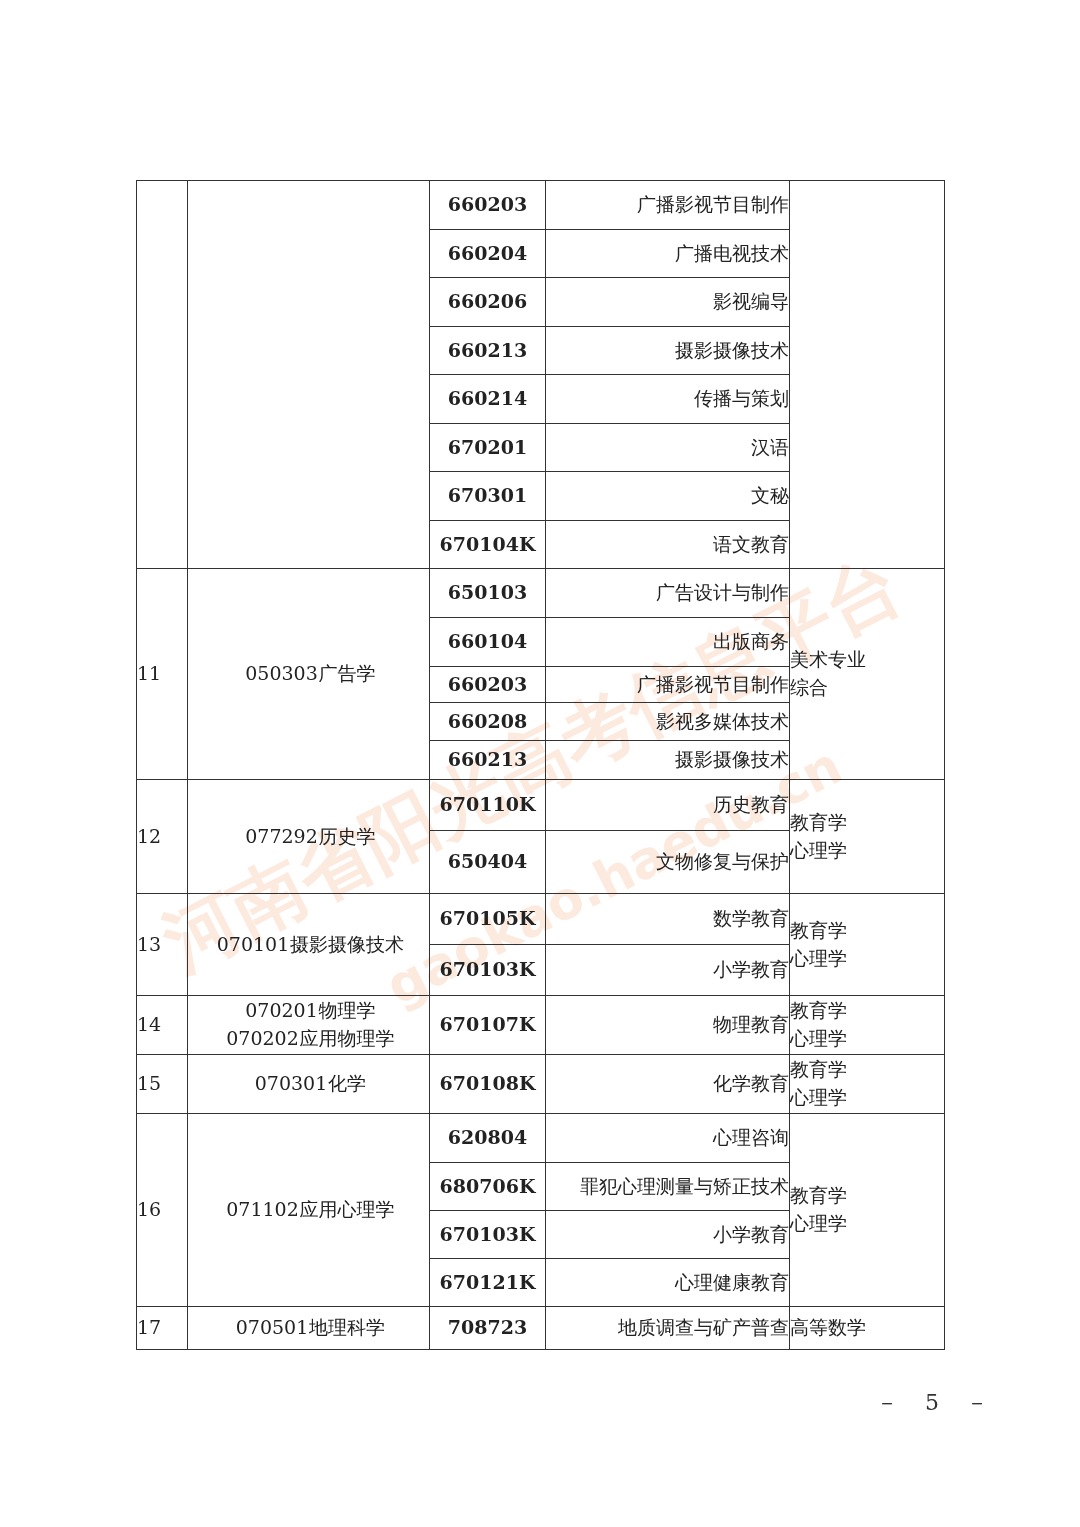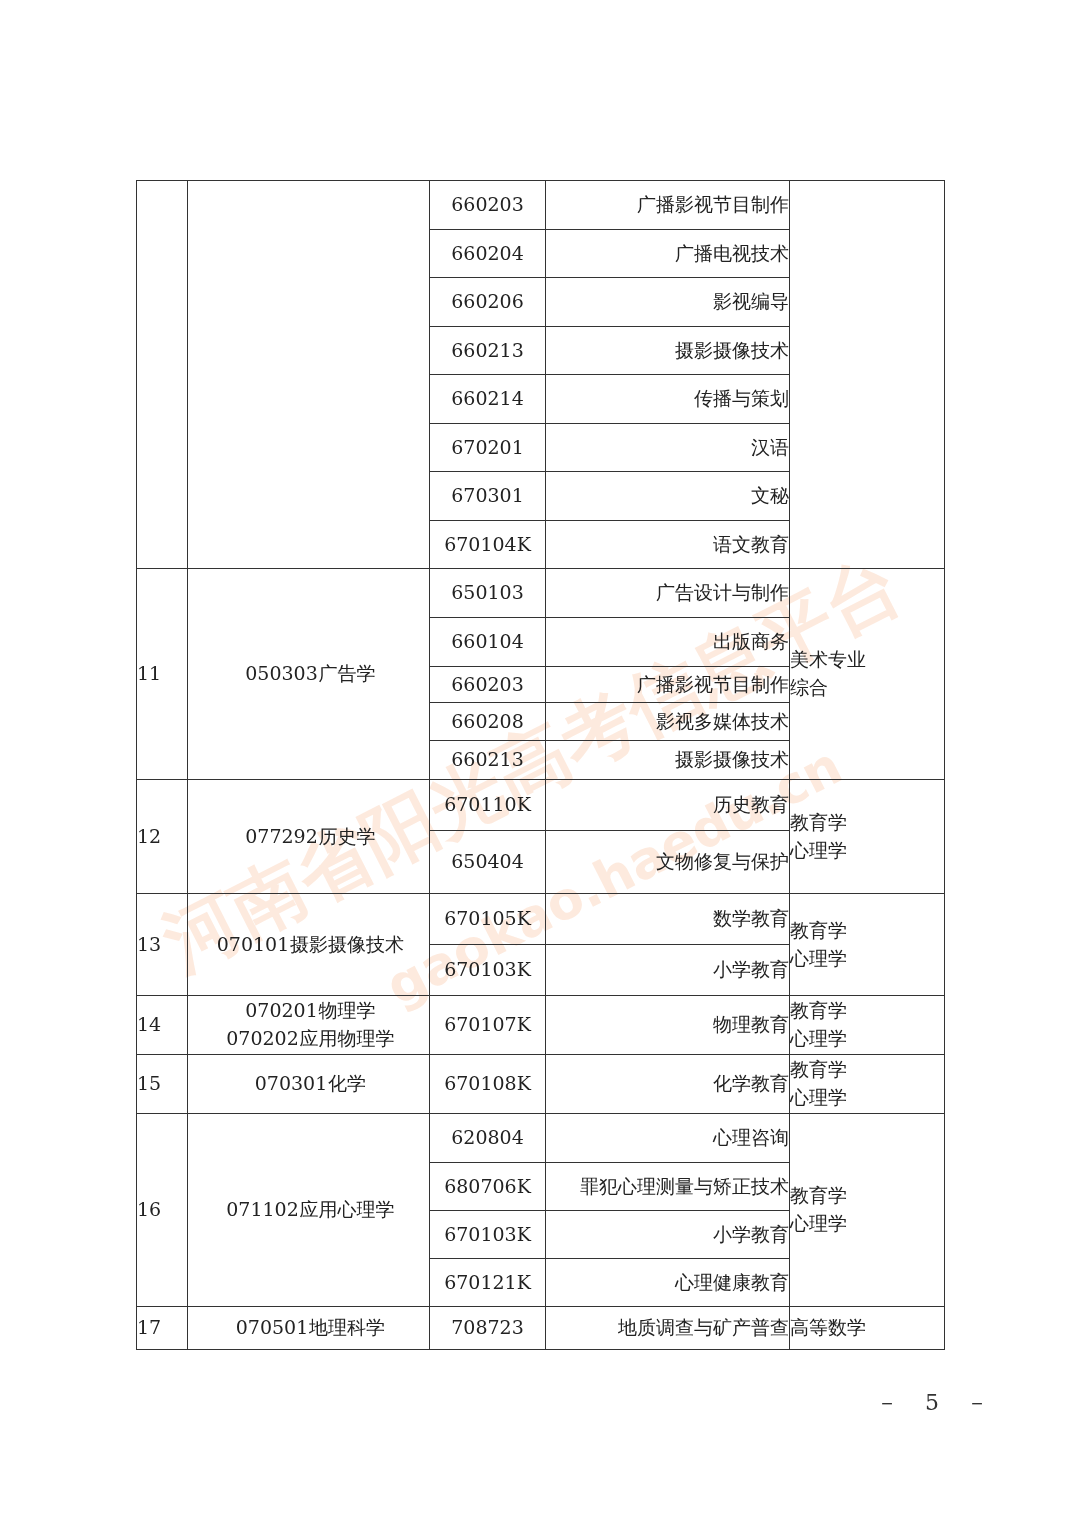--- a/index.html
+++ b/index.html
@@ -10,21 +10,21 @@
   table.main {
     position:absolute; left:136px; top:180px; width:808px;
     border-collapse:collapse; table-layout:fixed;
   }
   table.main td {
     border:1.3px solid #333; padding:0; font-size:19px; line-height:1.45;
     vertical-align:middle; overflow:hidden;
   }
   td.idx { }
   td.major { text-align:center; padding-left:3px !important; }
-  td.code { text-align:center; }
+  td.code { text-align:center;font-weight:bold; }
   td.name { text-align:right; padding-left:2px !important; white-space:nowrap; }
   td.exam { text-align:left; }
   .mcode { display:inline-block; width:74px; }
   .line { display:block; }
   .page-num {
     position:absolute; left:876px; top:1388px; font-size:22px; letter-spacing:10px; color:#333;
   }
   .wm1, .wm2 {
     position:absolute; pointer-events:none; color:rgba(245,150,90,0.20);
     font-family:"DejaVu Sans",sans-serif; font-weight:bold; white-space:nowrap;

